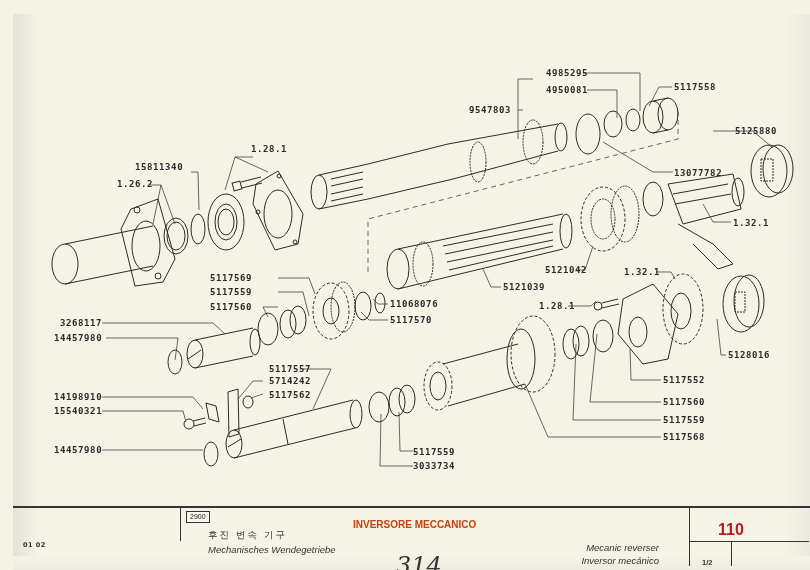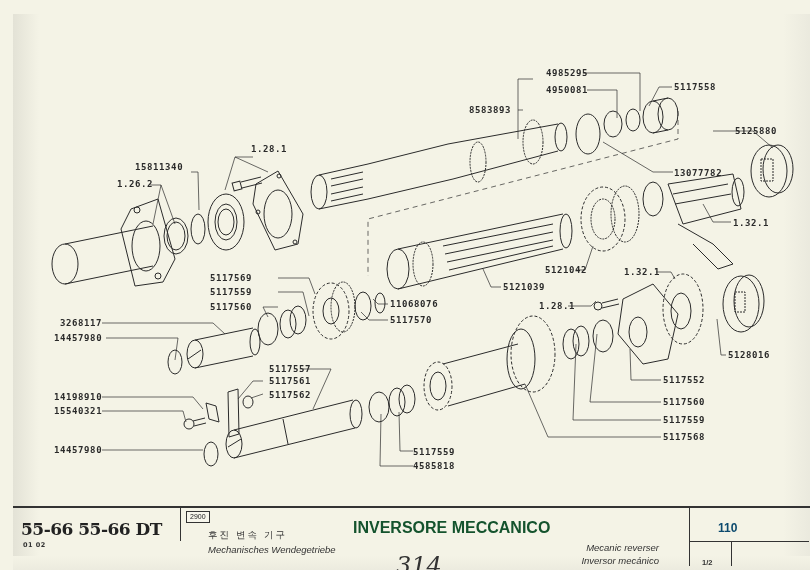--- a/index.html
+++ b/index.html
@@ -8,26 +8,26 @@
   .edge-left { position:absolute; left:0; top:0; width:26px; height:570px; background:linear-gradient(90deg,#e3e2d6,#f4f3e6); }
   .edge-right { position:absolute; right:0; top:0; width:40px; height:570px; background:linear-gradient(270deg,#e6e5da,#f4f3e6); }
   .edge-bottom { position:absolute; left:0; bottom:0; width:810px; height:28px; background:linear-gradient(0deg,#e4e3d8,#f4f3e6); }
   svg#drawing { position:absolute; left:0; top:0; }
   .callout { position:absolute; font-family:"DejaVu Sans Mono", monospace; font-size:9px; font-weight:bold; letter-spacing:0.6px; color:#2a2a2a; white-space:nowrap; line-height:10px; }
   
   .tb-line { position:absolute; background:#333; }
   .model { position:absolute; left:8px; top:505px; font-family:"DejaVu Serif", serif; font-weight:bold; font-size:17px; letter-spacing:-0.5px; color:#222; }
   .model-sub { position:absolute; left:10px; top:527px; font-family:"DejaVu Sans", sans-serif; font-weight:bold; font-size:6.5px; letter-spacing:0.5px; color:#333; }
   .code-box { position:absolute; left:173px; top:497px; border:1px solid #333; padding:0 3px; font-size:7px; line-height:10px; background:#f7f6ec; }
-  .title-it { position:absolute; left:340px; top:505px; font-weight:bold; font-size:16px; color:#14532d; }
+  .title-it { position:absolute; left:340px; top:505px; font-weight:bold; font-size:10px; color:#c2410c; }
   .title-ko { position:absolute; left:195px; top:515px; font-family:"DejaVu Sans", sans-serif; font-size:9.5px; letter-spacing:2px; color:#333; }
   .title-de { position:absolute; left:195px; top:530px; font-style:italic; font-size:9.5px; color:#333; }
   .title-en { position:absolute; right:164px; top:528px; font-style:italic; font-size:9.5px; color:#333; text-align:right; }
   .title-es { position:absolute; right:164px; top:541px; font-style:italic; font-size:9.5px; color:#333; text-align:right; }
-  .page-no { position:absolute; left:705px; top:507px; font-weight:bold; font-size:12px; color:#0c4a6e; }
+  .page-no { position:absolute; left:705px; top:507px; font-weight:bold; font-size:16px; color:#b91c1c; }
   .sheet-no { position:absolute; left:689px; top:544px; font-weight:bold; font-size:7.5px; color:#333; }
   .handwritten { position:absolute; left:383px; top:538px; font-family:"DejaVu Serif", serif; font-style:italic; font-size:24px; color:#333; }
 </style>
 </head>
 <body>
 
 <div id="sheet">
   <div class="edge-left"></div>
   <div class="edge-right"></div>
   <div class="edge-bottom"></div>
@@ -249,59 +249,58 @@
     <g>
       <ellipse cx="728" cy="290" rx="18" ry="28"></ellipse>
       <ellipse cx="736" cy="287" rx="15" ry="26"></ellipse>
       <rect x="722" y="278" width="10" height="20" stroke-dasharray="2,1"></rect>
     </g>
   </svg>
 
   <span class="callout" style="left:533px;top:54px">4985295</span>
   <span class="callout" style="left:533px;top:71px">4950081</span>
   <span class="callout" style="left:661px;top:68px">5117558</span>
-  <span class="callout" style="left:456px;top:91px">8583893</span>
+  <span class="callout" style="left:456px;top:91px">9547803</span>
   <span class="callout" style="left:722px;top:112px">5125880</span>
   <span class="callout" style="left:661px;top:154px">13077782</span>
   <span class="callout" style="left:720px;top:204px">1.32.1</span>
   <span class="callout" style="left:122px;top:148px">15811340</span>
   <span class="callout" style="left:238px;top:130px">1.28.1</span>
   <span class="callout" style="left:104px;top:165px">1.26.2</span>
   <span class="callout" style="left:532px;top:251px">5121042</span>
   <span class="callout" style="left:490px;top:268px">5121039</span>
   <span class="callout" style="left:611px;top:253px">1.32.1</span>
   <span class="callout" style="left:197px;top:259px">5117569</span>
   <span class="callout" style="left:197px;top:273px">5117559</span>
   <span class="callout" style="left:197px;top:288px">5117560</span>
   <span class="callout" style="left:377px;top:285px">11068076</span>
   <span class="callout" style="left:377px;top:301px">5117570</span>
   <span class="callout" style="left:47px;top:304px">3268117</span>
   <span class="callout" style="left:41px;top:319px">14457980</span>
   <span class="callout" style="left:526px;top:287px">1.28.1</span>
   <span class="callout" style="left:715px;top:336px">5128016</span>
   <span class="callout" style="left:256px;top:350px">5117557</span>
-  <span class="callout" style="left:256px;top:362px">5117561</span>
+  <span class="callout" style="left:256px;top:362px">5714242</span>
   <span class="callout" style="left:256px;top:376px">5117562</span>
   <span class="callout" style="left:41px;top:378px">14198910</span>
   <span class="callout" style="left:41px;top:392px">15540321</span>
   <span class="callout" style="left:650px;top:361px">5117552</span>
   <span class="callout" style="left:650px;top:383px">5117560</span>
   <span class="callout" style="left:650px;top:401px">5117559</span>
   <span class="callout" style="left:650px;top:418px">5117568</span>
   <span class="callout" style="left:41px;top:431px">14457980</span>
   <span class="callout" style="left:400px;top:433px">5117559</span>
-  <span class="callout" style="left:400px;top:447px">4585818</span>
+  <span class="callout" style="left:400px;top:447px">3033734</span>
 
   <div class="tb-line" style="left:0;top:492px;width:800px;height:1.5px;"></div>
   <div class="tb-line" style="left:167px;top:492px;width:1px;height:35px;"></div>
   <div class="tb-line" style="left:676px;top:492px;width:1px;height:60px;"></div>
   <div class="tb-line" style="left:676px;top:527px;width:120px;height:1px;"></div>
   <div class="tb-line" style="left:718px;top:527px;width:1px;height:25px;"></div>
 
-  <div class="model">55-66  55-66 DT</div>
   <div class="model-sub">01 02</div>
   <div class="code-box">2900</div>
   <div class="title-it">INVERSORE MECCANICO</div>
   <div class="title-ko">후진 변속 기구</div>
   <div class="title-de">Mechanisches Wendegetriebe</div>
   <div class="title-en">Mecanic reverser</div>
   <div class="title-es">Inversor mecánico</div>
   <div class="page-no">110</div>
   <div class="sheet-no">1/2</div>
   <div class="handwritten">314</div>

